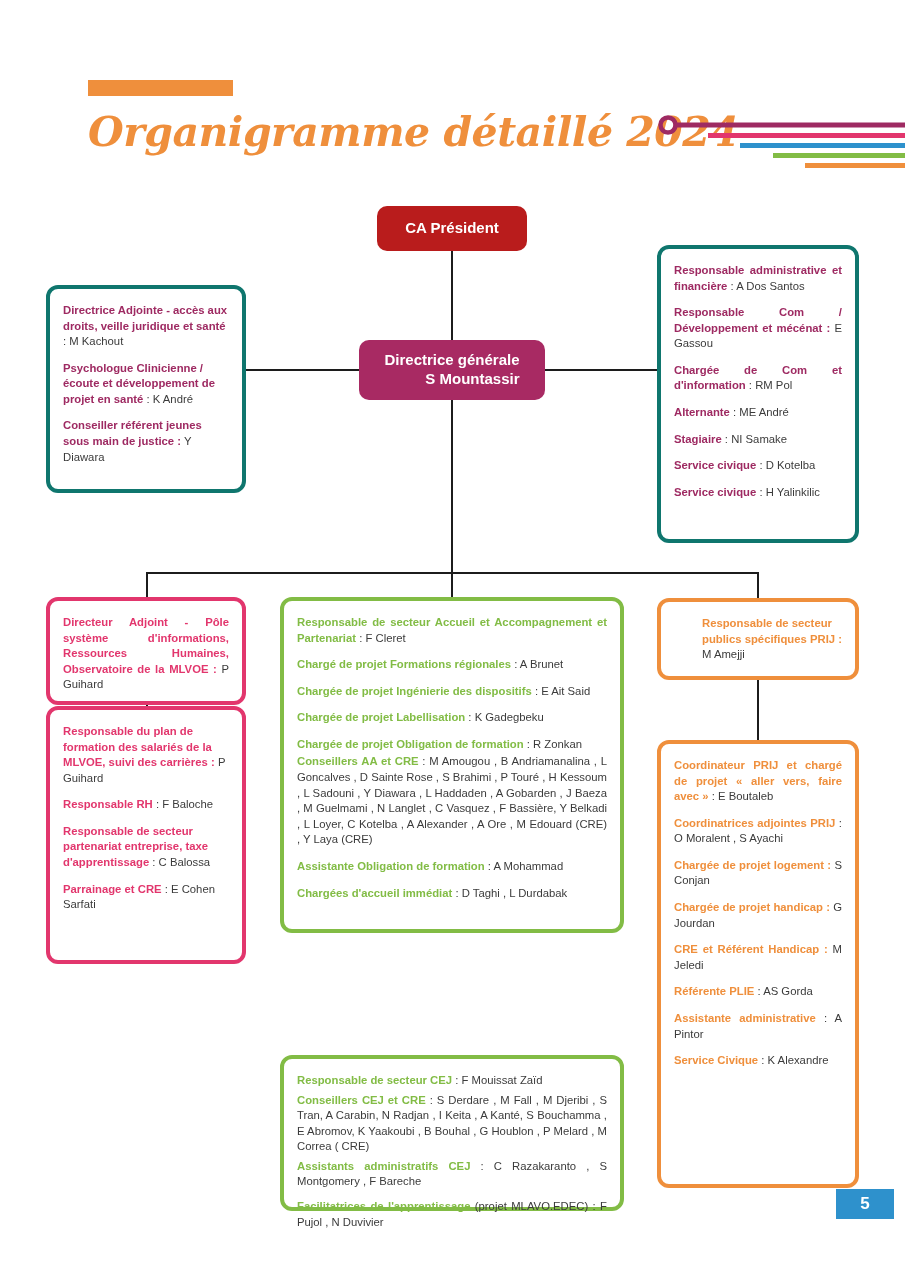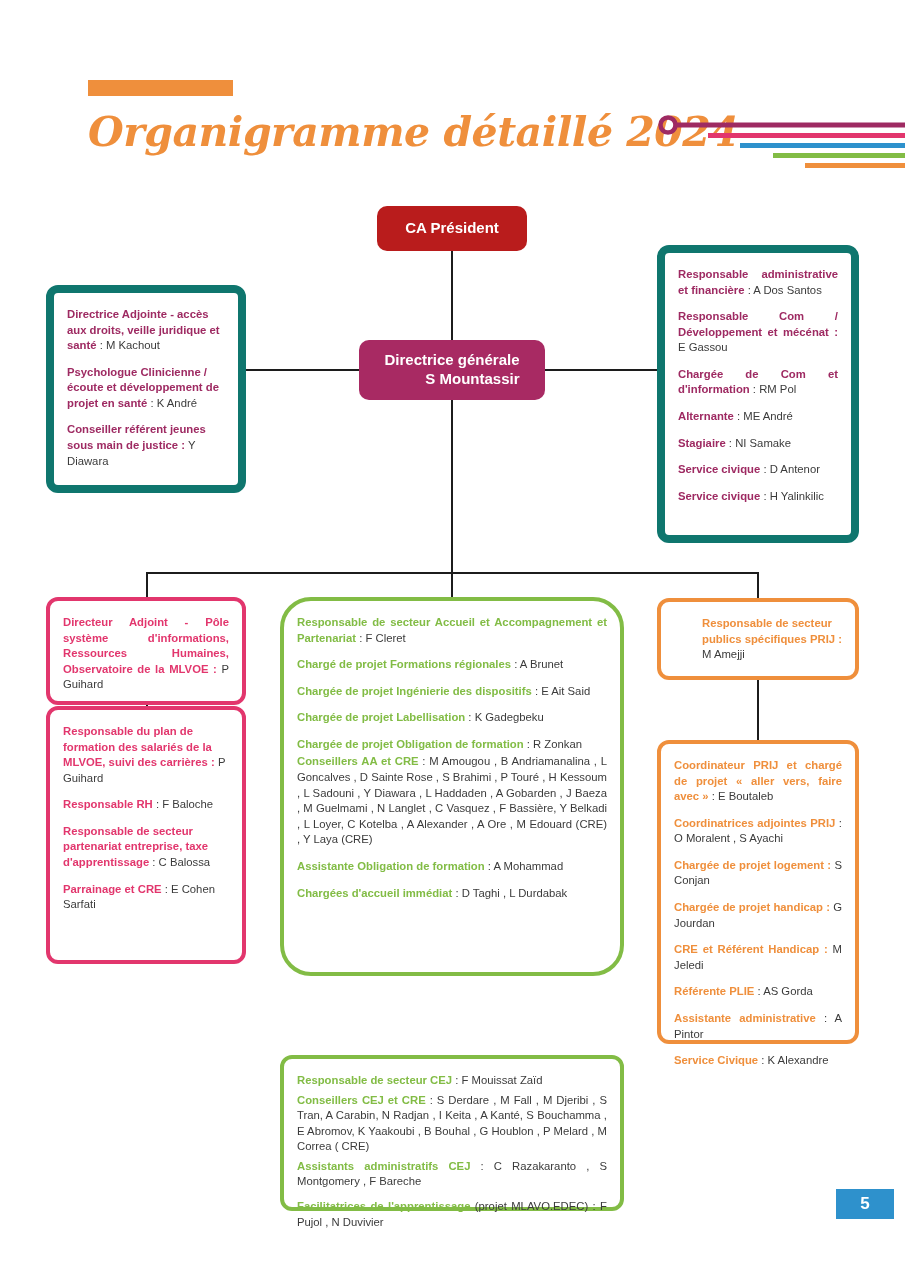--- a/index.html
+++ b/index.html
@@ -77,21 +77,21 @@
     left: 359px;
     top: 340px;
     width: 186px;
     height: 60px;
     background: #a82a63;
     font-size: 15px;
     border-radius: 10px;
     text-align: right;
   }
 
-  .box-purple { border: 8px solid #0f766e; }
+  .box-purple { border: 4px solid #0f766e; }
   .box-pink   { border: 4px solid #e2366d; }
   .box-green  { border: 4px solid #82bc45; }
   .box-orange { border: 4px solid #ef8f3c; }
 
   .entries {
     padding: 14px 13px 12px 13px;
     box-sizing: border-box;
   }
   .entry {
     font-size: 11.3px;
@@ -109,24 +109,24 @@
   .role-purple { color: #9e2a62; }
   .role-pink   { color: #e2366d; }
   .role-green  { color: #82bc45; }
   .role-orange { color: #ef8f3c; }
 
   
   .n-dir-adj     { left: 46px;  top: 285px;  width: 200px; height: 208px; }
   .n-admin-fin   { left: 657px; top: 245px;  width: 202px; height: 298px; }
   .n-dir-adj-2   { left: 46px;  top: 597px;  width: 200px; height: 108px; }
   .n-plan-form   { left: 46px;  top: 706px;  width: 200px; height: 258px; }
-  .n-accueil     { left: 280px; top: 597px;  width: 344px; height: 379px; border-radius: 31px; }
+  .n-accueil     { left: 280px; top: 597px;  width: 344px; height: 336px; }
   .n-cej         { left: 280px; top: 1055px; width: 344px; height: 156px; }
   .n-prij-resp   { left: 657px; top: 598px;  width: 202px; height: 82px; padding-left: 41px; }
-  .n-prij        { left: 657px; top: 740px;  width: 202px; height: 304px; }
+  .n-prij        { left: 657px; top: 740px;  width: 202px; height: 448px; }
 
   
   .conn {
     position: absolute;
     background: #1c1c1c;
   }
   .v { width: 2px; }
   .h { height: 2px; }
 
   
@@ -189,21 +189,21 @@
     <div class="entry"><span class="role role-purple">Psychologue Clinicienne / écoute et développement de projet en santé</span><span> : K André</span></div>
     <div class="entry"><span class="role role-purple">Conseiller référent jeunes sous main de justice :</span><span> Y Diawara</span></div>
   </div>
 
   <div class="node box-purple entries just n-admin-fin">
     <div class="entry"><span class="role role-purple">Responsable administrative et financière</span><span> : A Dos Santos</span></div>
     <div class="entry"><span class="role role-purple">Responsable Com / Développement et mécénat :</span><span> E Gassou</span></div>
     <div class="entry"><span class="role role-purple">Chargée de Com et d'information</span><span> : RM Pol</span></div>
     <div class="entry"><span class="role role-purple">Alternante</span><span> : ME André</span></div>
     <div class="entry"><span class="role role-purple">Stagiaire</span><span> : NI Samake</span></div>
-    <div class="entry"><span class="role role-purple">Service civique</span><span> : D Antenor</span></div>
+    <div class="entry"><span class="role role-purple">Service civique</span><span> : D Kotelba</span></div>
     <div class="entry"><span class="role role-purple">Service civique</span><span> : H Yalinkilic</span></div>
   </div>
 
   <div class="node box-pink entries just n-dir-adj-2">
     <div class="entry"><span class="role role-pink">Directeur Adjoint - Pôle système d'informations, Ressources Humaines, Observatoire de la MLVOE :</span><span> P Guihard</span></div>
   </div>
 
   <div class="node box-pink entries n-plan-form">
     <div class="entry"><span class="role role-pink">Responsable du plan de formation des salariés de la MLVOE, suivi des carrières :</span><span> P Guihard</span></div>
     <div class="entry"><span class="role role-pink">Responsable RH</span><span> : F Baloche</span></div>

